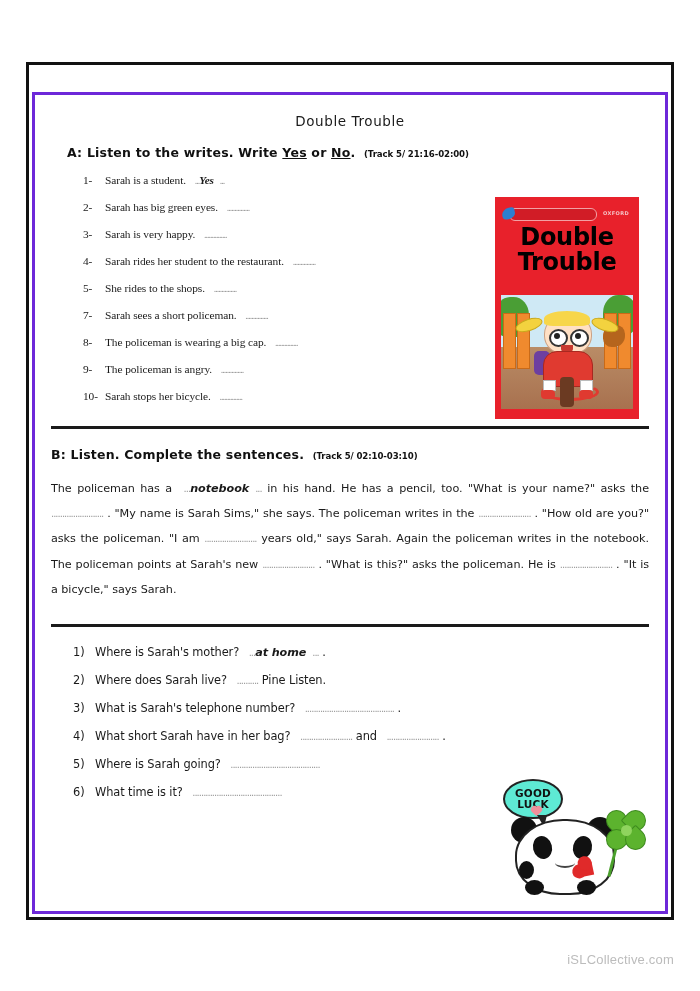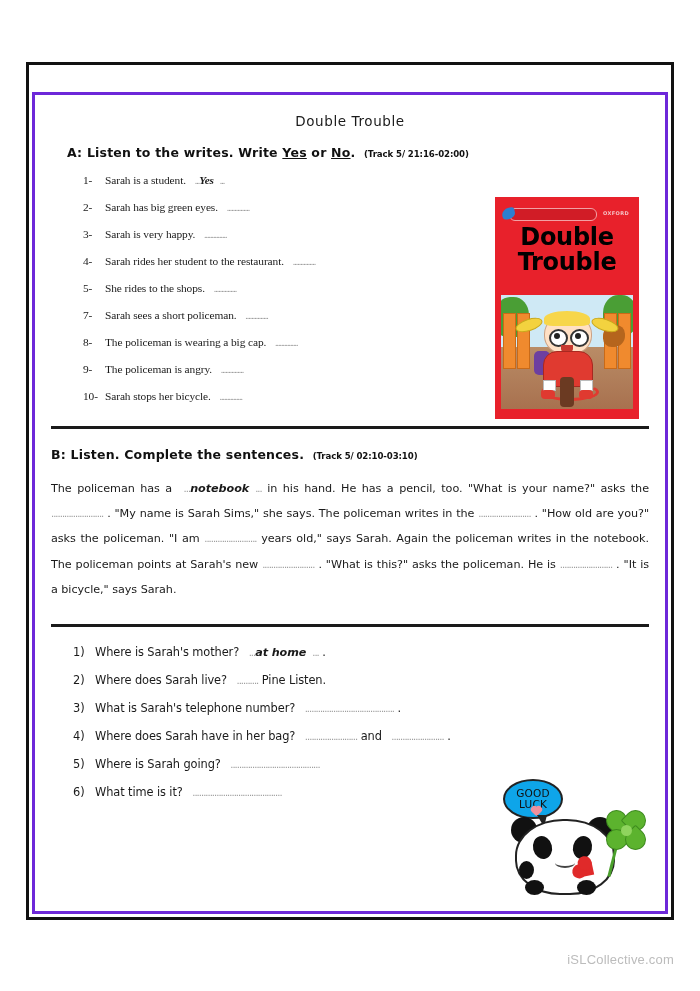--- a/index.html
+++ b/index.html
@@ -332,24 +332,24 @@
     bottom: 14px;
     width: 160px;
     height: 118px;
   }
   .bubble {
     position: absolute;
     left: 10px; top: 0;
     width: 60px; height: 40px;
     border: 2px solid #222;
     border-radius: 50%;
-    background: #0ea5e9;
+    background: #5eead4;
     text-align: center;
     font-size: 10.5px;
-    font-weight: normal;
+    font-weight: bold;
     line-height: 1.05;
     padding-top: 7px;
     box-sizing: border-box;
     color: #111;
     letter-spacing: 0.2px;
   }
   .bubble-tail {
     position: absolute;
     left: 44px; top: 36px;
     width: 0; height: 0;
@@ -565,21 +565,21 @@
       <div class="secB-body"><span>The policeman has a </span><span class="dots">...</span><span class="ans">notebook</span><span class="dots">...</span><span> in his hand. He has a pencil, too. "What is your name?" asks the </span><span class="blank">........................</span><span> . "My name is Sarah Sims," she says. The policeman writes in the </span><span class="blank">........................</span><span> . "How old are you?" asks the policeman. "I am </span><span class="blank">........................</span><span> years old," says Sarah. Again the policeman writes in the notebook. The policeman points at Sarah's new </span><span class="blank">........................</span><span> . "What is this?" asks the policeman. He is </span><span class="blank">........................</span><span> . "It is a bicycle," says Sarah.</span></div>
     </div>
 
     <hr class="divider" style="margin-top:22px;">
 
     <div style="margin-top:18px;">
       <div class="clist">
           <div class="crow"><span class="cnum">1)</span><span>Where is Sarah's mother? </span><span class="dots">...</span><span class="ans">at home</span><span class="dots">...</span><span> .</span></div>
           <div class="crow"><span class="cnum">2)</span><span>Where does Sarah live? </span><span class="dots">..........</span><span class="ans-plain"> Pine Listen.</span></div>
           <div class="crow"><span class="cnum">3)</span><span>What is Sarah's telephone number? </span><span class="dots">.........................................</span><span> .</span></div>
-          <div class="crow"><span class="cnum">4)</span><span>Where does Sarah have in her bag? </span><span class="dots">........................</span><span> and </span><span class="dots">........................</span><span> .</span></div>
+          <div class="crow"><span class="cnum">4)</span><span>What short Sarah have in her bag? </span><span class="dots">........................</span><span> and </span><span class="dots">........................</span><span> .</span></div>
           <div class="crow"><span class="cnum">5)</span><span>Where is Sarah going? </span><span class="dots">.........................................</span></div>
           <div class="crow"><span class="cnum">6)</span><span>What time is it? </span><span class="dots">.........................................</span></div>
         </div>
     </div>
 
     <div class="panda-wrap">
       <div class="bubble">
         <div>GOOD</div>
         <div>LUCK</div>
       </div>

